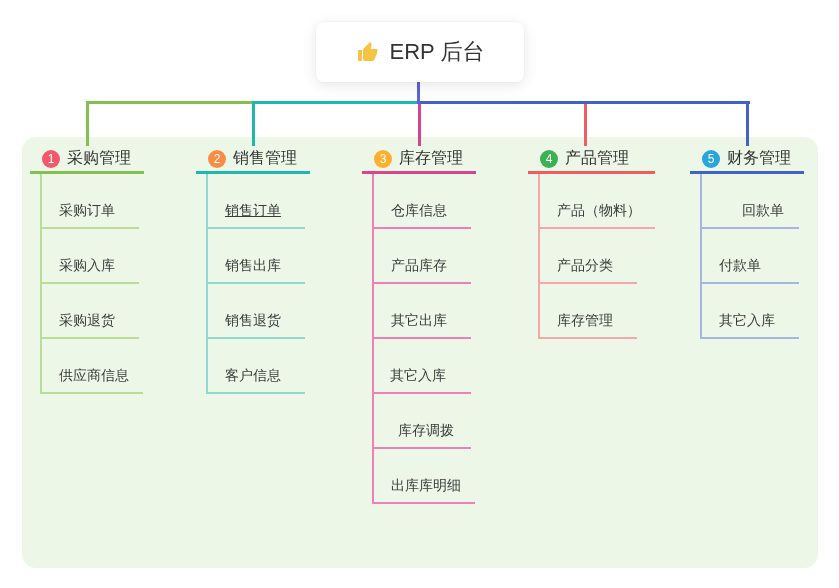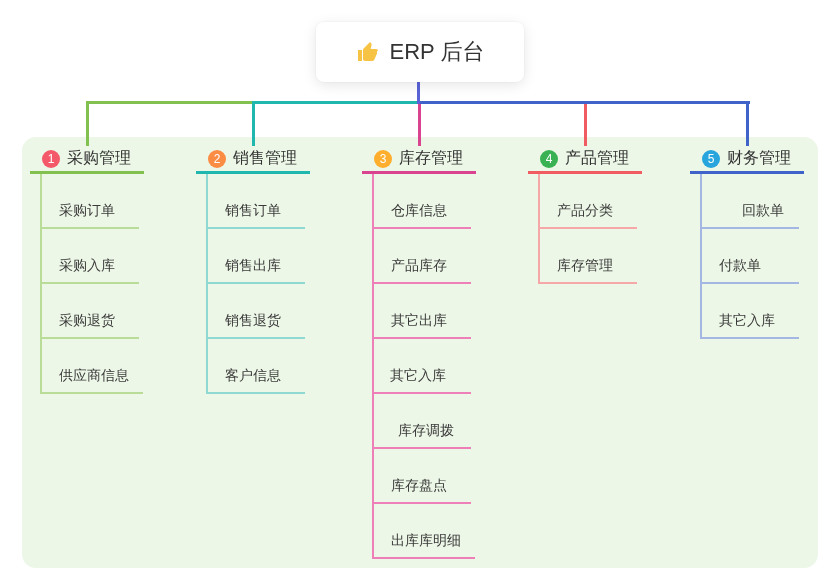--- a/index.html
+++ b/index.html
@@ -97,21 +97,21 @@
           <span>供应商信息</span>
         </div>
       </div>
     </div>
     <div class="branch" style="left: 196px;">
       <div class="hdr" style="border-bottom: 3px solid rgb(31, 183, 174);">
         <span class="badge" style="background: rgb(251, 140, 68);">2</span>
         <span class="hdr-label">销售管理</span>
       </div>
       <div class="kids" style="border-left: 2px solid rgb(144, 217, 210);">
-        <div class="kid" style="border-bottom: 2px solid rgb(144, 217, 210);">
+        <div class="kid" style="border-bottom: 2px solid rgb(144, 217, 210); text-decoration: underline;">
           <span>销售订单</span>
         </div>
         <div class="kid" style="border-bottom: 2px solid rgb(144, 217, 210);">
           <span>销售出库</span>
         </div>
         <div class="kid" style="border-bottom: 2px solid rgb(144, 217, 210);">
           <span>销售退货</span>
         </div>
         <div class="kid" style="border-bottom: 2px solid rgb(144, 217, 210);">
           <span>客户信息</span>
@@ -133,33 +133,33 @@
         <div class="kid" style="border-bottom: 2px solid rgb(239, 127, 185);">
           <span>其它出库</span>
         </div>
         <div class="kid" style="border-bottom: 2px solid rgb(239, 127, 185); padding-left: 16px;">
           <span>其它入库</span>
         </div>
         <div class="kid" style="border-bottom: 2px solid rgb(239, 127, 185); padding-left: 24px;">
           <span>库存调拨</span>
         </div>
         <div class="kid" style="border-bottom: 2px solid rgb(239, 127, 185);">
-          <span>库存盘点</span>
-        </div>
-        <div class="kid" style="border-bottom: 2px solid rgb(239, 127, 185);">
           <span>出库库明细</span>
         </div>
       </div>
     </div>
     <div class="branch" style="left: 528px;">
       <div class="hdr" style="border-bottom: 3px solid rgb(241, 91, 98);">
         <span class="badge" style="background: rgb(58, 178, 84);">4</span>
         <span class="hdr-label">产品管理</span>
       </div>
       <div class="kids" style="border-left: 2px solid rgb(246, 168, 169);">
+        <div class="kid" style="border-bottom: 2px solid rgb(246, 168, 169);">
+          <span>产品（物料）</span>
+        </div>
         <div class="kid" style="border-bottom: 2px solid rgb(246, 168, 169);">
           <span>产品分类</span>
         </div>
         <div class="kid" style="border-bottom: 2px solid rgb(246, 168, 169);">
           <span>库存管理</span>
         </div>
       </div>
     </div>
     <div class="branch" style="left: 690px;">
       <div class="hdr" style="border-bottom: 3px solid rgb(63, 99, 200);">

